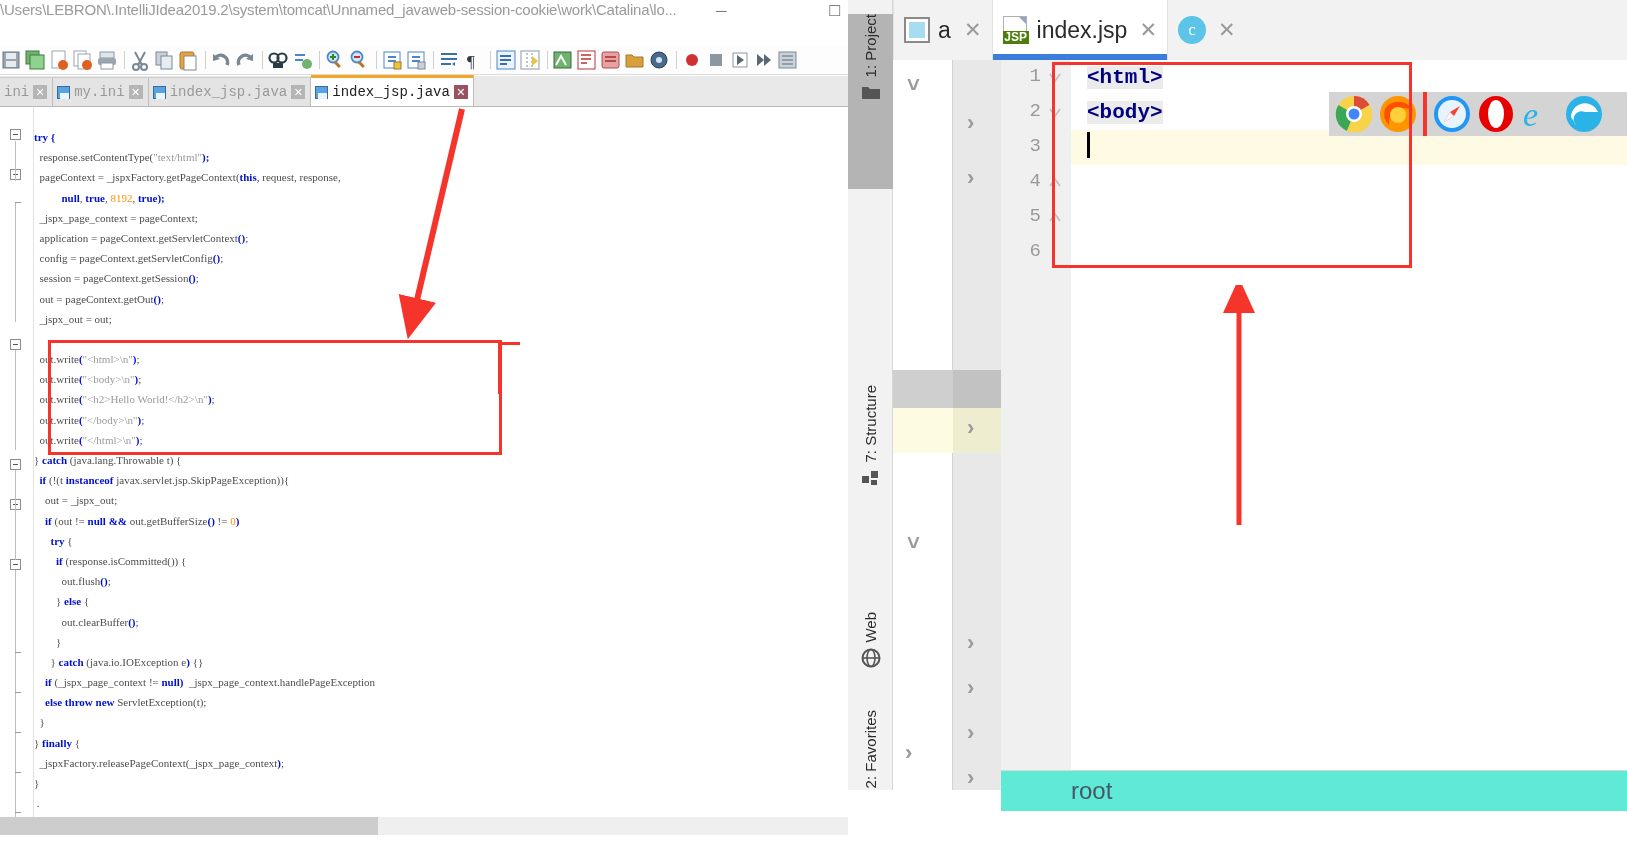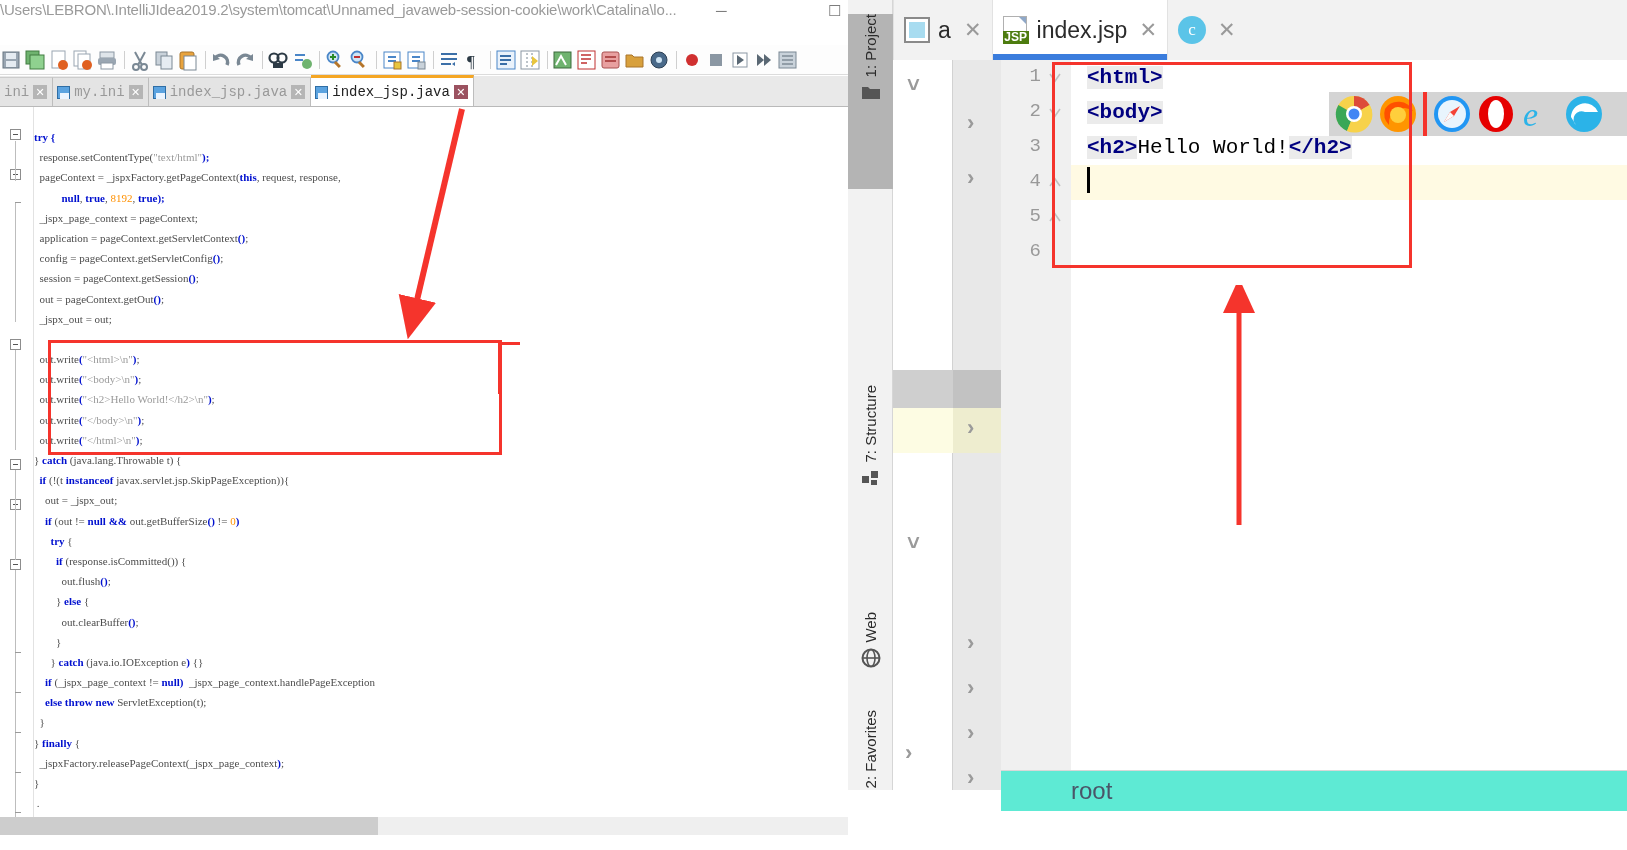--- a/index.html
+++ b/index.html
@@ -537,21 +537,20 @@
           <div class="fold-arrow" style="top: 151px;">
             <svg viewBox="0 0 14 14" width="14" height="14">
               <path d="M1,10 L6,3 L11,10" fill="none" stroke="#c0c0c0" stroke-width="1.6"></path>
             </svg>
           </div>
           <div class="lnum" style="top: 180px;">6</div>
         </div>
       <div class="code-idea" id="idea-code">
           <div class="iline"><span class="itag">&lt;html&gt;</span></div>
           <div class="iline"><span class="itag">&lt;body&gt;</span></div>
-          <div class="iline"><span class="itag">&lt;h2&gt;</span><span class="itxt">Hello World!</span><span class="itag">&lt;/h2&gt;</span></div>
           <div class="iline cur"><span class="caret"></span></div>
         </div>
     </div>
 
     <div class="idea-statusfill"></div>
     <div class="idea-status">
       <span class="root-lbl">root</span>
     </div>
   </div>
 

